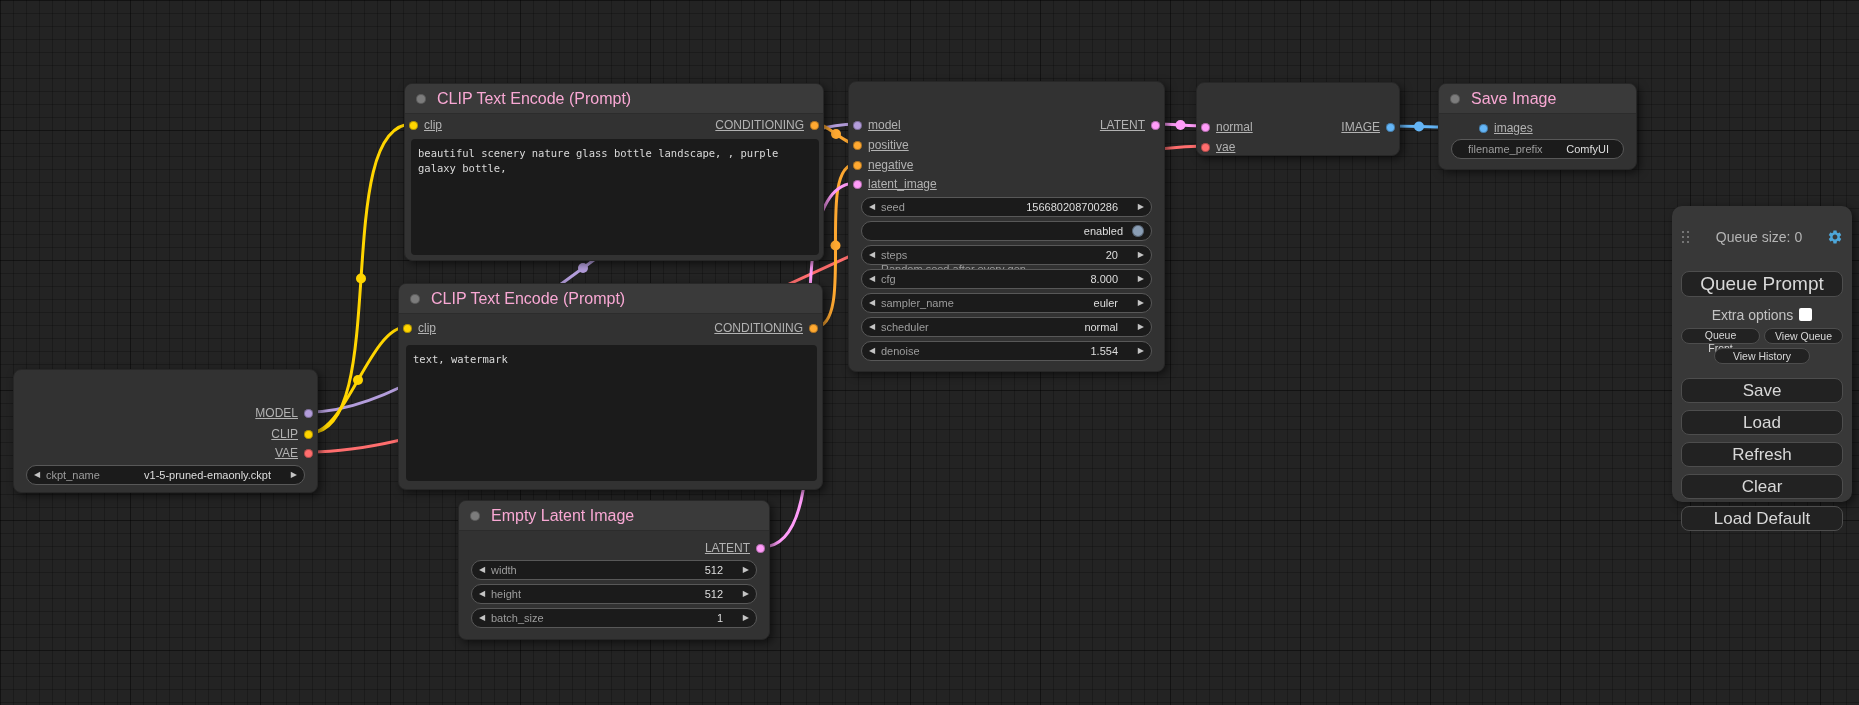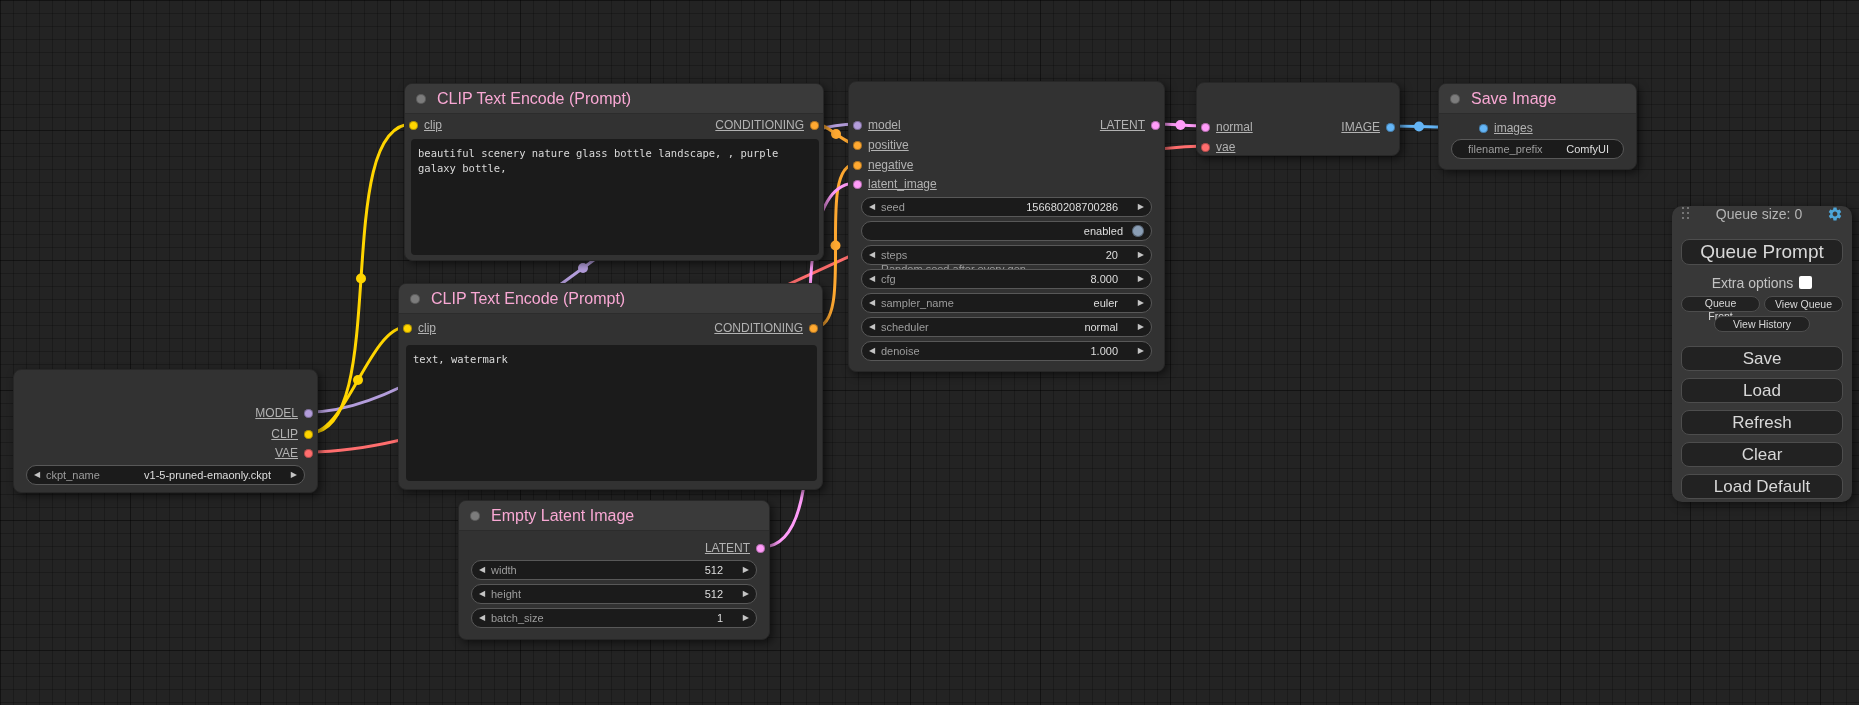--- a/index.html
+++ b/index.html
@@ -39,21 +39,21 @@
   .widget.text .wname{left:16px;}
   .widget.text .wval{right:14px;}
   .wknob{position:absolute;right:7px;top:50%;transform:translateY(-50%);width:12px;height:12px;
     border-radius:50%;background:#8a9eb5;box-shadow:inset 0 0 0 1px rgba(0,0,0,.35);}
   .ta{position:absolute;background:#1b1b1b;border-radius:4px;color:#dadada;
     font-family:"DejaVu Sans Mono",monospace;font-size:10.5px;line-height:15px;
     padding:7px;box-sizing:border-box;white-space:pre-wrap;word-break:break-word;}
   
   #queue-panel{position:absolute;left:1672px;top:206px;width:180px;height:296px;background:#383838;
     border-radius:10px;box-shadow:3px 3px 10px rgba(0,0,0,.55);box-sizing:border-box;}
-  .qp-header{height:30px;display:flex;padding:0 9px;}
+  .qp-header{height:30px;display:flex;align-items:center;padding:16px 9px;}
   .drag-dots{width:10px;height:14px;position:relative;flex:none;cursor:move;}
   .drag-dots i{position:absolute;left:1px;top:1px;width:2px;height:2px;border-radius:50%;background:#8a8a8a;
     box-shadow:5px 0 0 #8a8a8a,0 5px 0 #8a8a8a,5px 5px 0 #8a8a8a,0 10px 0 #8a8a8a,5px 10px 0 #8a8a8a;}
   .qp-title{flex:1;text-align:center;color:#b4b4b4;font-size:14px;}
   .gear{flex:none;width:16px;height:16px;display:flex;align-items:center;cursor:pointer;}
   button{font-family:"Liberation Sans",sans-serif;background:#222222;border:1px solid #4d4d4d;
     color:#d8d8d8;cursor:pointer;}
   .qp-prompt{display:block;margin:3px 9px 0;width:162px;height:26px;border-radius:8px;font-size:19px;}
   .qp-extra{margin-top:10px;height:15px;display:flex;align-items:center;justify-content:center;gap:6px;
     color:#c2c2c2;font-size:14px;}
@@ -193,21 +193,21 @@
         </div>
         <div class="widget combo" style="top: 235px;">
           <span class="arr arrL">◀</span>
           <span class="wname">scheduler</span>
           <span class="wval">normal</span>
           <span class="arr arrR">▶</span>
         </div>
         <div class="widget combo" style="top: 259px;">
           <span class="arr arrL">◀</span>
           <span class="wname">denoise</span>
-          <span class="wval">1.000</span>
+          <span class="wval">1.554</span>
           <span class="arr arrR">▶</span>
         </div>
       </div>
       <div class="node" style="left: 1196px; top: 82px; width: 204px; height: 74px;">
         <div class="slot in" style="top: 35px;">
           <span class="sdot" style="background:#FF9CF9"></span>
           <span class="slabel">normal</span>
         </div>
         <div class="slot in" style="top: 55px;">
           <span class="sdot" style="background:#FF6E6E"></span>

